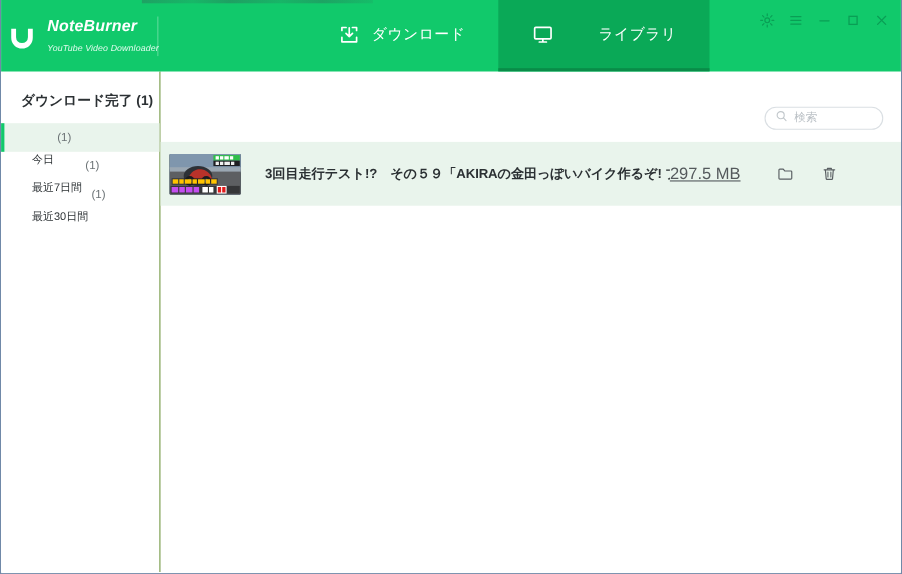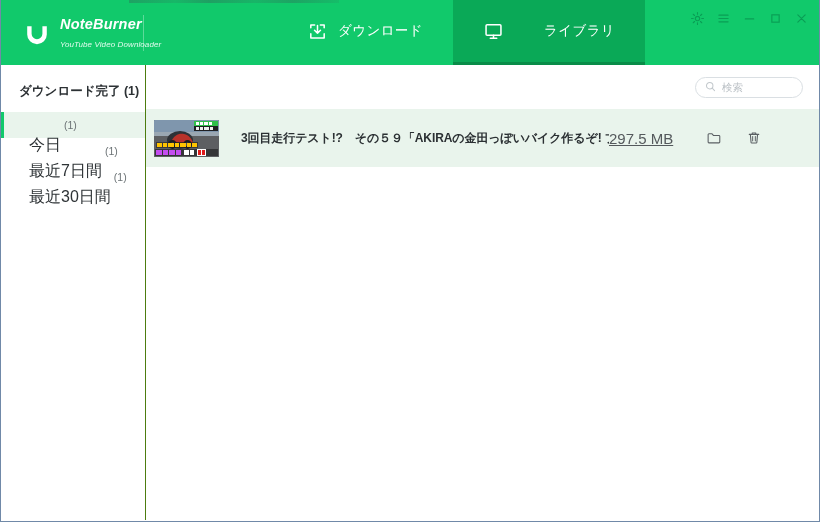--- a/index.html
+++ b/index.html
@@ -45,21 +45,21 @@
       rgba(60,70,80,.40) 0%, rgba(60,70,80,.18) 22%,
       rgba(60,70,80,.42) 38%, rgba(60,70,80,.20) 60%,
       rgba(60,70,80,.38) 78%, rgba(60,70,80,.12) 100%);
     opacity: .75;
     pointer-events: none;
   }
 
   .brand {
     display: flex;
     align-items: center;
-    padding-left: 22px;
+    padding-left: 5px;
     width: 132px;
     box-sizing: border-box;
   }
   .brand-logo {
     width: 28px;
     height: 28px;
     flex: 0 0 28px;
     display: block;
   }
   .brand-text {
@@ -174,38 +174,39 @@
   .sidebar-item.selected {
     background: #e9f4ec;
   }
   .sidebar-item.selected::before {
     content: "";
     position: absolute;
     left: 0; top: 0; bottom: 0;
     width: 3px;
     background: #11c96b;
   }
-  .si-label { font-size: 16px; color: #2e3336; margin-top: 40px; }
+  .si-label { font-size: 10px; color: #2e3336; margin-top: 40px; }
   .si-count { font-size: 10.5px; color: #6b7275; margin-left: 3px; }
 
   .content {
     flex: 1 1 auto;
     display: flex;
     flex-direction: column;
     background: #ffffff;
     min-width: 0;
   }
 
   .content-top {
     height: 44px;
     flex: 0 0 44px;
     display: flex;
     align-items: center;
     justify-content: flex-end;
     padding-right: 16px;
+    margin-top: 20px;
   }
   .search {
     width: 108px;
     height: 21px;
     border: 1px solid #dadfe3;
     border-radius: 11px;
     display: flex;
     align-items: center;
     padding: 0 9px;
     box-sizing: border-box;

